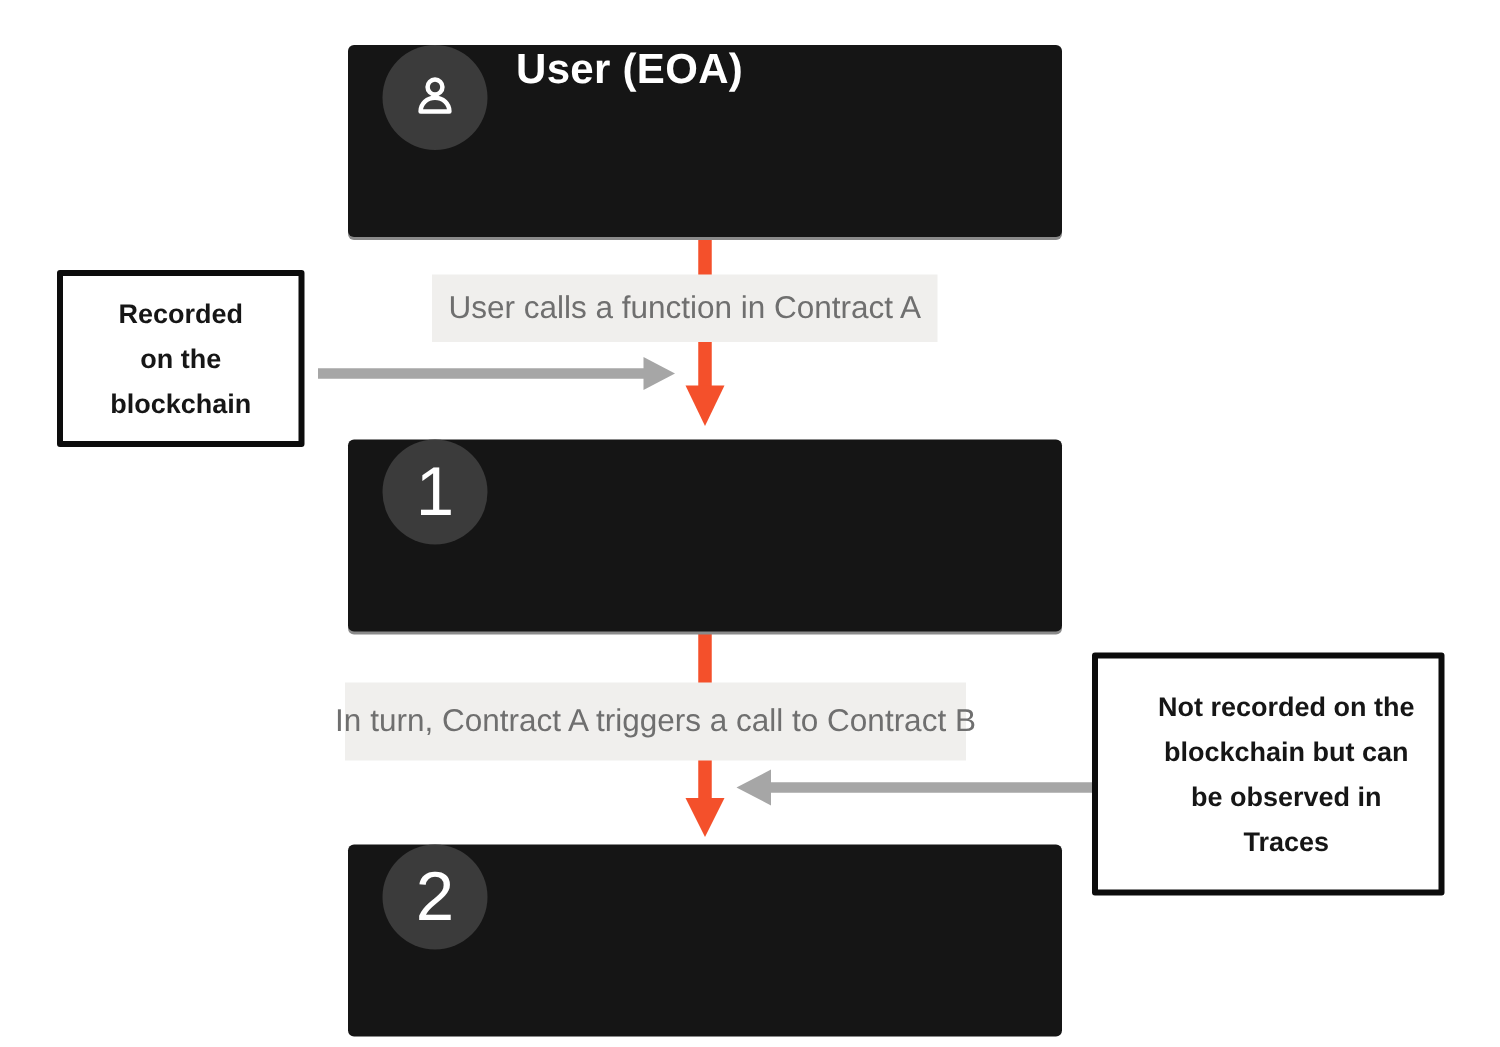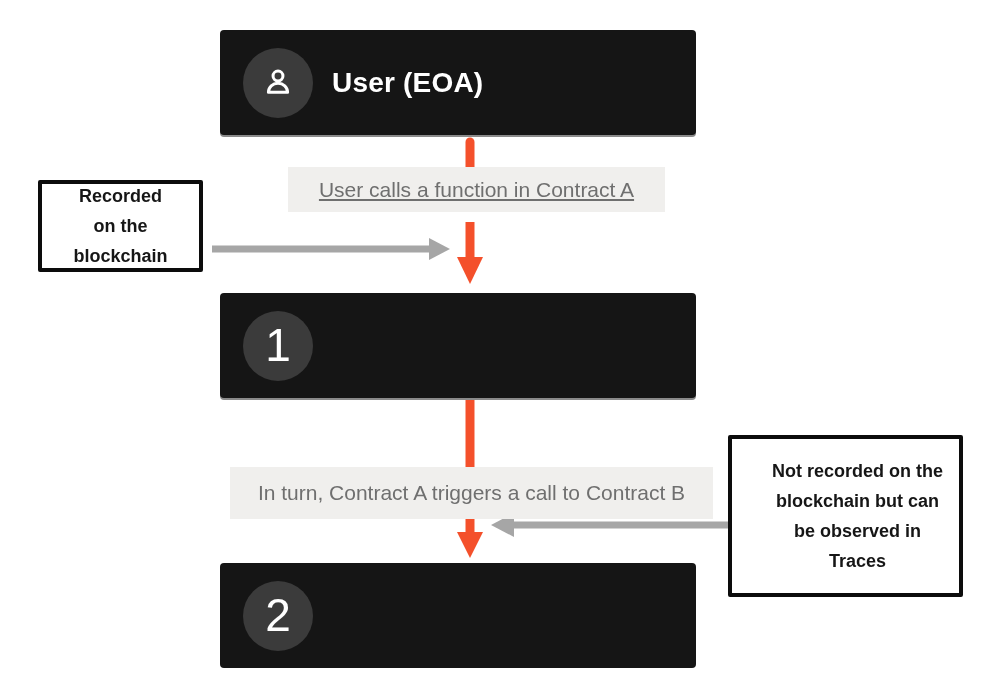--- a/index.html
+++ b/index.html
@@ -10,24 +10,24 @@
     position: relative;
     overflow: hidden;
   }
   .canvas { position: absolute; inset: 0; }
 
   .arrow-layer { position: absolute; left: 0; top: 0; }
 
   
   .node {
     position: absolute;
-    left: 220px; width: 476px; height: 105px;
+    left: 232px; width: 476px; height: 128px;
     background: var(--box-bg, #151515);
     border-radius: 4px;
-    display: flex; align-items: center;
+    display: flex; align-items: flex-start;
   }
   .node.underline { box-shadow: 0 2px 0 var(--box-bottom-line, #8a8a8a); }
   #node-user { top: 30px; }
   #node-contract-a { top: 293px; }
   #node-contract-b { top: 563px; }
 
   .badge {
     width: 70px; height: 70px; border-radius: 50%;
     margin-left: 23px; flex: 0 0 auto;
     background: var(--circle-bg, #3b3b3b);
@@ -46,35 +46,35 @@
 
   
   .edge-label {
     position: absolute;
     background: var(--label-bg, #f0efed);
     color: var(--label-text, #6f6f6f);
     font-size: 21px;
     display: flex; align-items: center; justify-content: center;
     white-space: nowrap;
   }
-  #edge-label-1 { left: 288px; top: 167px; width: 377px; height: 45px; text-decoration: underline; }
-  #edge-label-2 { left: 230px; top: 455px; width: 483px; height: 52px; margin-top: 12px; }
+  #edge-label-1 { left: 288px; top: 183px; width: 337px; height: 45px; }
+  #edge-label-2 { left: 230px; top: 455px; width: 414px; height: 52px; }
 
   
   .note {
     position: absolute; box-sizing: border-box;
     background: var(--note-bg, #fff);
     border: 4px solid var(--note-border, #0c0c0c);
     border-radius: 2px;
     color: var(--note-text, #161616);
     font-size: 18px; font-weight: 700; line-height: 30px;
     text-align: center; white-space: pre-line;
     display: flex; align-items: center; justify-content: center;
   }
-  #note-left  { left: 38px;  top: 180px; width: 165px; height: 92px; }
+  #note-left  { left: 38px;  top: 180px; width: 165px; height: 118px; }
   #note-right { left: 728px; top: 435px; width: 235px; height: 162px; padding-left: 24px; }
 </style>
 </head>
 <body>
 
 <div class="canvas">
 
   <svg class="arrow-layer" width="1000" height="698" viewBox="0 0 1000 698">
 
     <line x1="470" y1="142" x2="470" y2="200" stroke-width="9" stroke-linecap="round" style="stroke:var(--orange)"></line>

